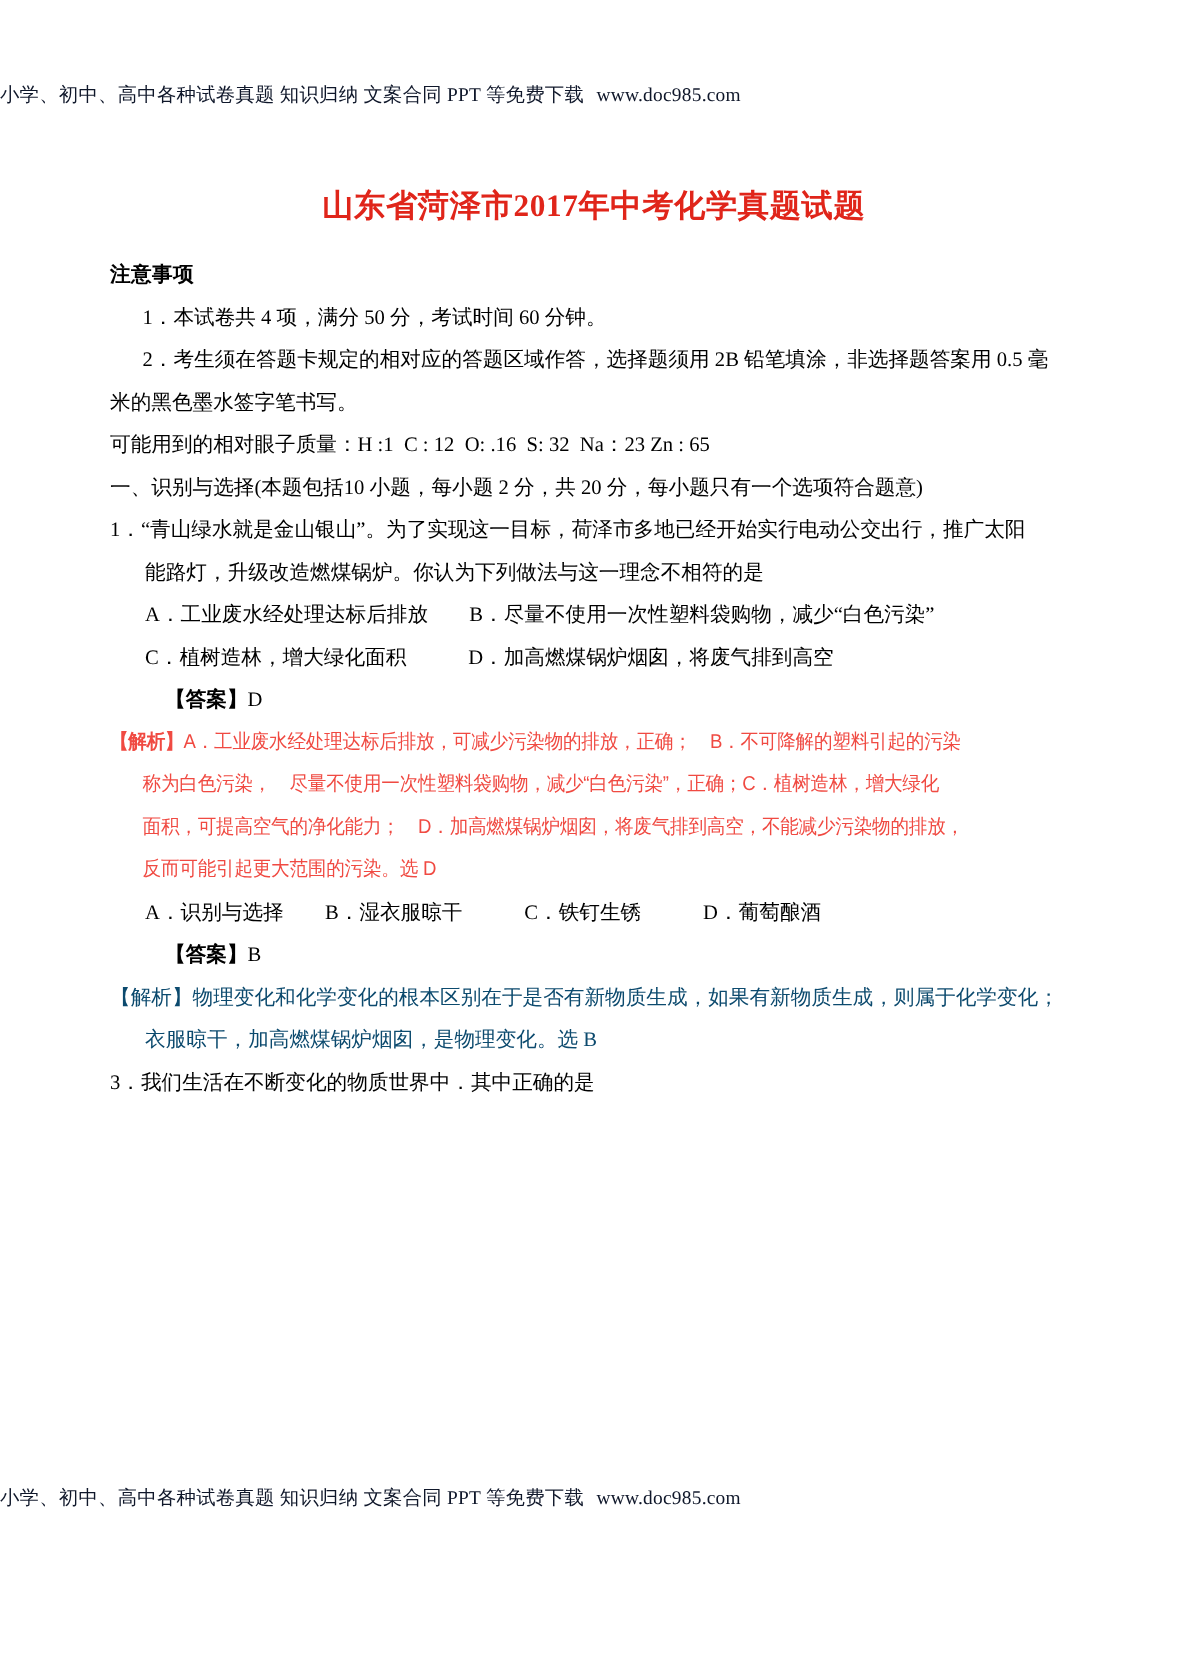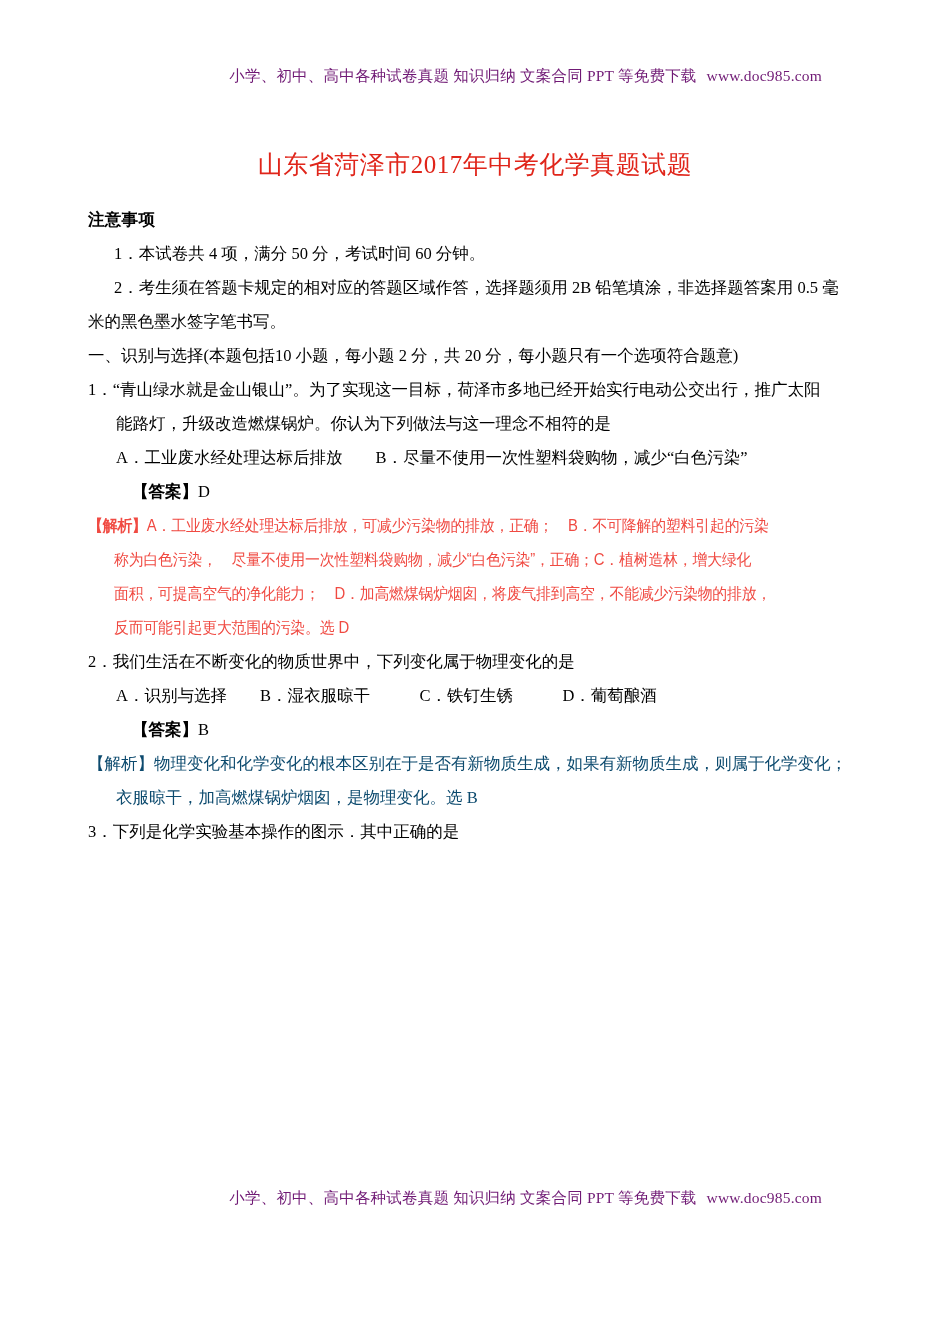--- a/index.html
+++ b/index.html
@@ -21,45 +21,45 @@
     width: 950px;
     height: 1344px;
     box-sizing: border-box;
   }
 
   
   .watermark {
     position: absolute;
     left: 0;
     width: 822px;
-    text-align: right;
+    text-align: left;
     font-size: 15.5px;
     letter-spacing: 0.2px;
-    color: #701a75;
+    color: #0f172a;
     white-space: nowrap;
   }
   .watermark .wm-cn {
     font-family: "Liberation Serif", "DejaVu Serif", serif;
   }
   .watermark .wm-url {
     font-family: "Liberation Serif", "DejaVu Serif", serif;
     margin-left: 10px;
   }
   #header-watermark { top: 66px; }
   #footer-watermark { top: 1188px; }
 
   
   .doc-title {
     position: absolute;
     top: 148px;
     left: 0;
     width: 950px;
     text-align: center;
     font-size: 25px;
-    font-weight: normal;
+    font-weight: bold;
     color: #e0251a;
     letter-spacing: 0.5px;
     font-family: "Liberation Serif", "DejaVu Serif", serif;
   }
 
   
   .content {
     position: absolute;
     top: 203px;
     left: 88px;
@@ -130,45 +130,46 @@
 
   <div class="doc-title">山东省菏泽市2017年中考化学真题试题</div>
 
   <div class="content">
 
     <p class="para notice-head">注意事项</p>
     <p class="para indent-1">1．本试卷共 4 项，满分 50 分，考试时间 60 分钟。</p>
     <p class="para indent-1">2．考生须在答题卡规定的相对应的答题区域作答，选择题须用 2B 铅笔填涂，非选择题答案用 0.5 毫</p>
     <p class="para">米的黑色墨水签字笔书写。</p>
 
+    <p class="para">可能用到的相对眼子质量：H :1  C : 12  O: .16  S: 32  Na：23 Zn : 65</p>
 
     <p class="para">一、识别与选择(本题包括10 小题，每小题 2 分，共 20 分，每小题只有一个选项符合题意)</p>
 
     <p class="para indent-hang q-line"><span>1．</span><span>“青山绿水就是金山银山”。为了实现这一目标，荷泽市多地已经开始实行电动公交出行，推广太阳</span></p>
     <p class="para exp-indent">能路灯，升级改造燃煤锅炉。你认为下列做法与这一理念不相符的是</p>
     <p class="para opt-line">A．工业废水经处理达标后排放　　B．尽量不使用一次性塑料袋购物，减少“白色污染”</p>
+    <p class="para opt-line">C．植树造林，增大绿化面积　　　D．加高燃煤锅炉烟囱，将废气排到高空</p>
     <p class="para ans-line"><span class="lbl">【答案】</span><span>D</span></p>
 
     <div class="explain-red">
       <p class="para exp-wrap"><span class="lbl">【解析】</span><span>A．工业废水经处理达标后排放，可减少污染物的排放，正确；　B．不可降解的塑料引起的污染</span></p>
       <p class="para exp-indent">称为白色污染，　尽量不使用一次性塑料袋购物，减少“白色污染”，正确；C．植树造林，增大绿化</p>
       <p class="para exp-indent">面积，可提高空气的净化能力；　D．加高燃煤锅炉烟囱，将废气排到高空，不能减少污染物的排放，</p>
       <p class="para exp-indent">反而可能引起更大范围的污染。选 D</p>
     </div>
 
-    <p class="para indent-hang q-line"><span>2．</span><span>我们生活在不断变化的物质世界中，下列变化属于物理变化的是</span></p>
     <p class="para opt-line">A．识别与选择　　B．湿衣服晾干　　　C．铁钉生锈　　　D．葡萄酿酒</p>
     <p class="para ans-line"><span class="lbl">【答案】</span><span>B</span></p>
 
     <div class="explain-black">
       <p class="para exp-wrap"><span class="lbl">【解析】</span><span>物理变化和化学变化的根本区别在于是否有新物质生成，如果有新物质生成，则属于化学变化；</span></p>
       <p class="para exp-indent">衣服晾干，加高燃煤锅炉烟囱，是物理变化。选 B</p>
     </div>
 
-    <p class="para indent-hang q-line"><span>3．</span><span>下列是化学实验基本操作的图示．其中正确的是</span></p>
+    <p class="para indent-hang q-line"><span>3．</span><span>我们生活在不断变化的物质世界中．其中正确的是</span></p>
 
   </div>
 
   <div class="watermark" id="footer-watermark">
     <span class="wm-cn">小学、初中、高中各种试卷真题 知识归纳 文案合同 PPT 等免费下载</span><span class="wm-url">www.doc985.com</span>
   </div>
 
 </div>
 
 </body></html>

